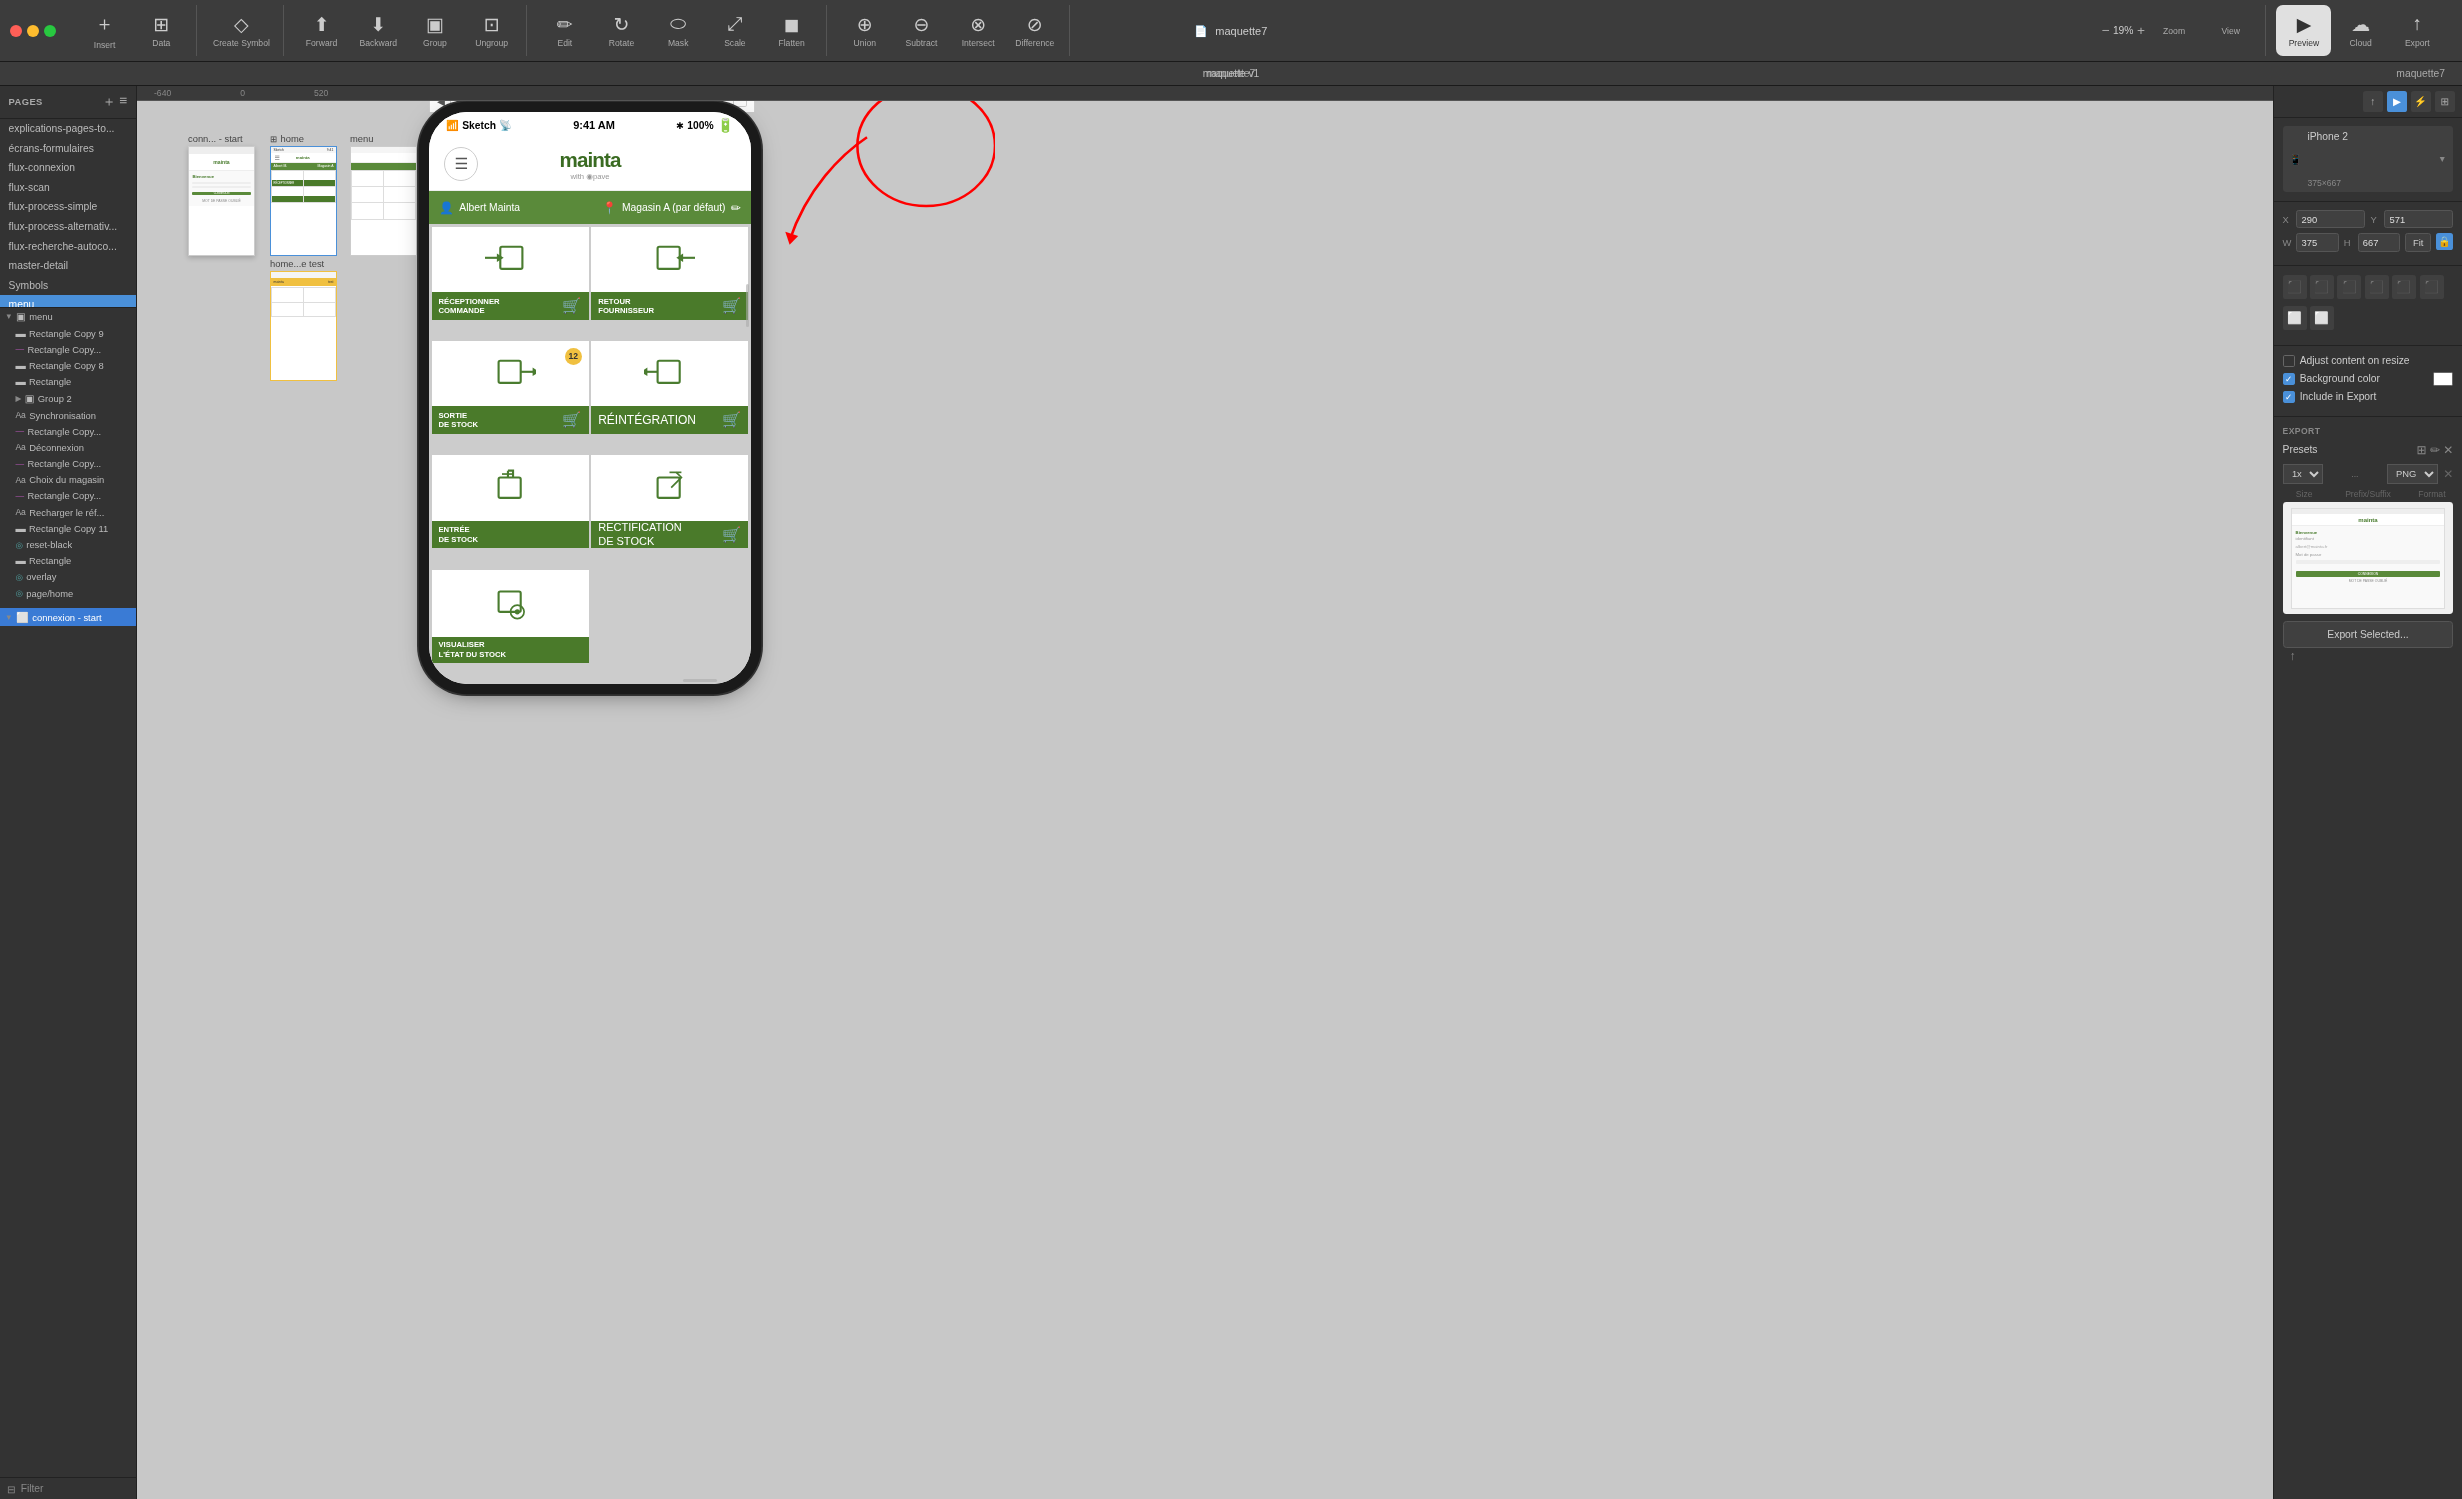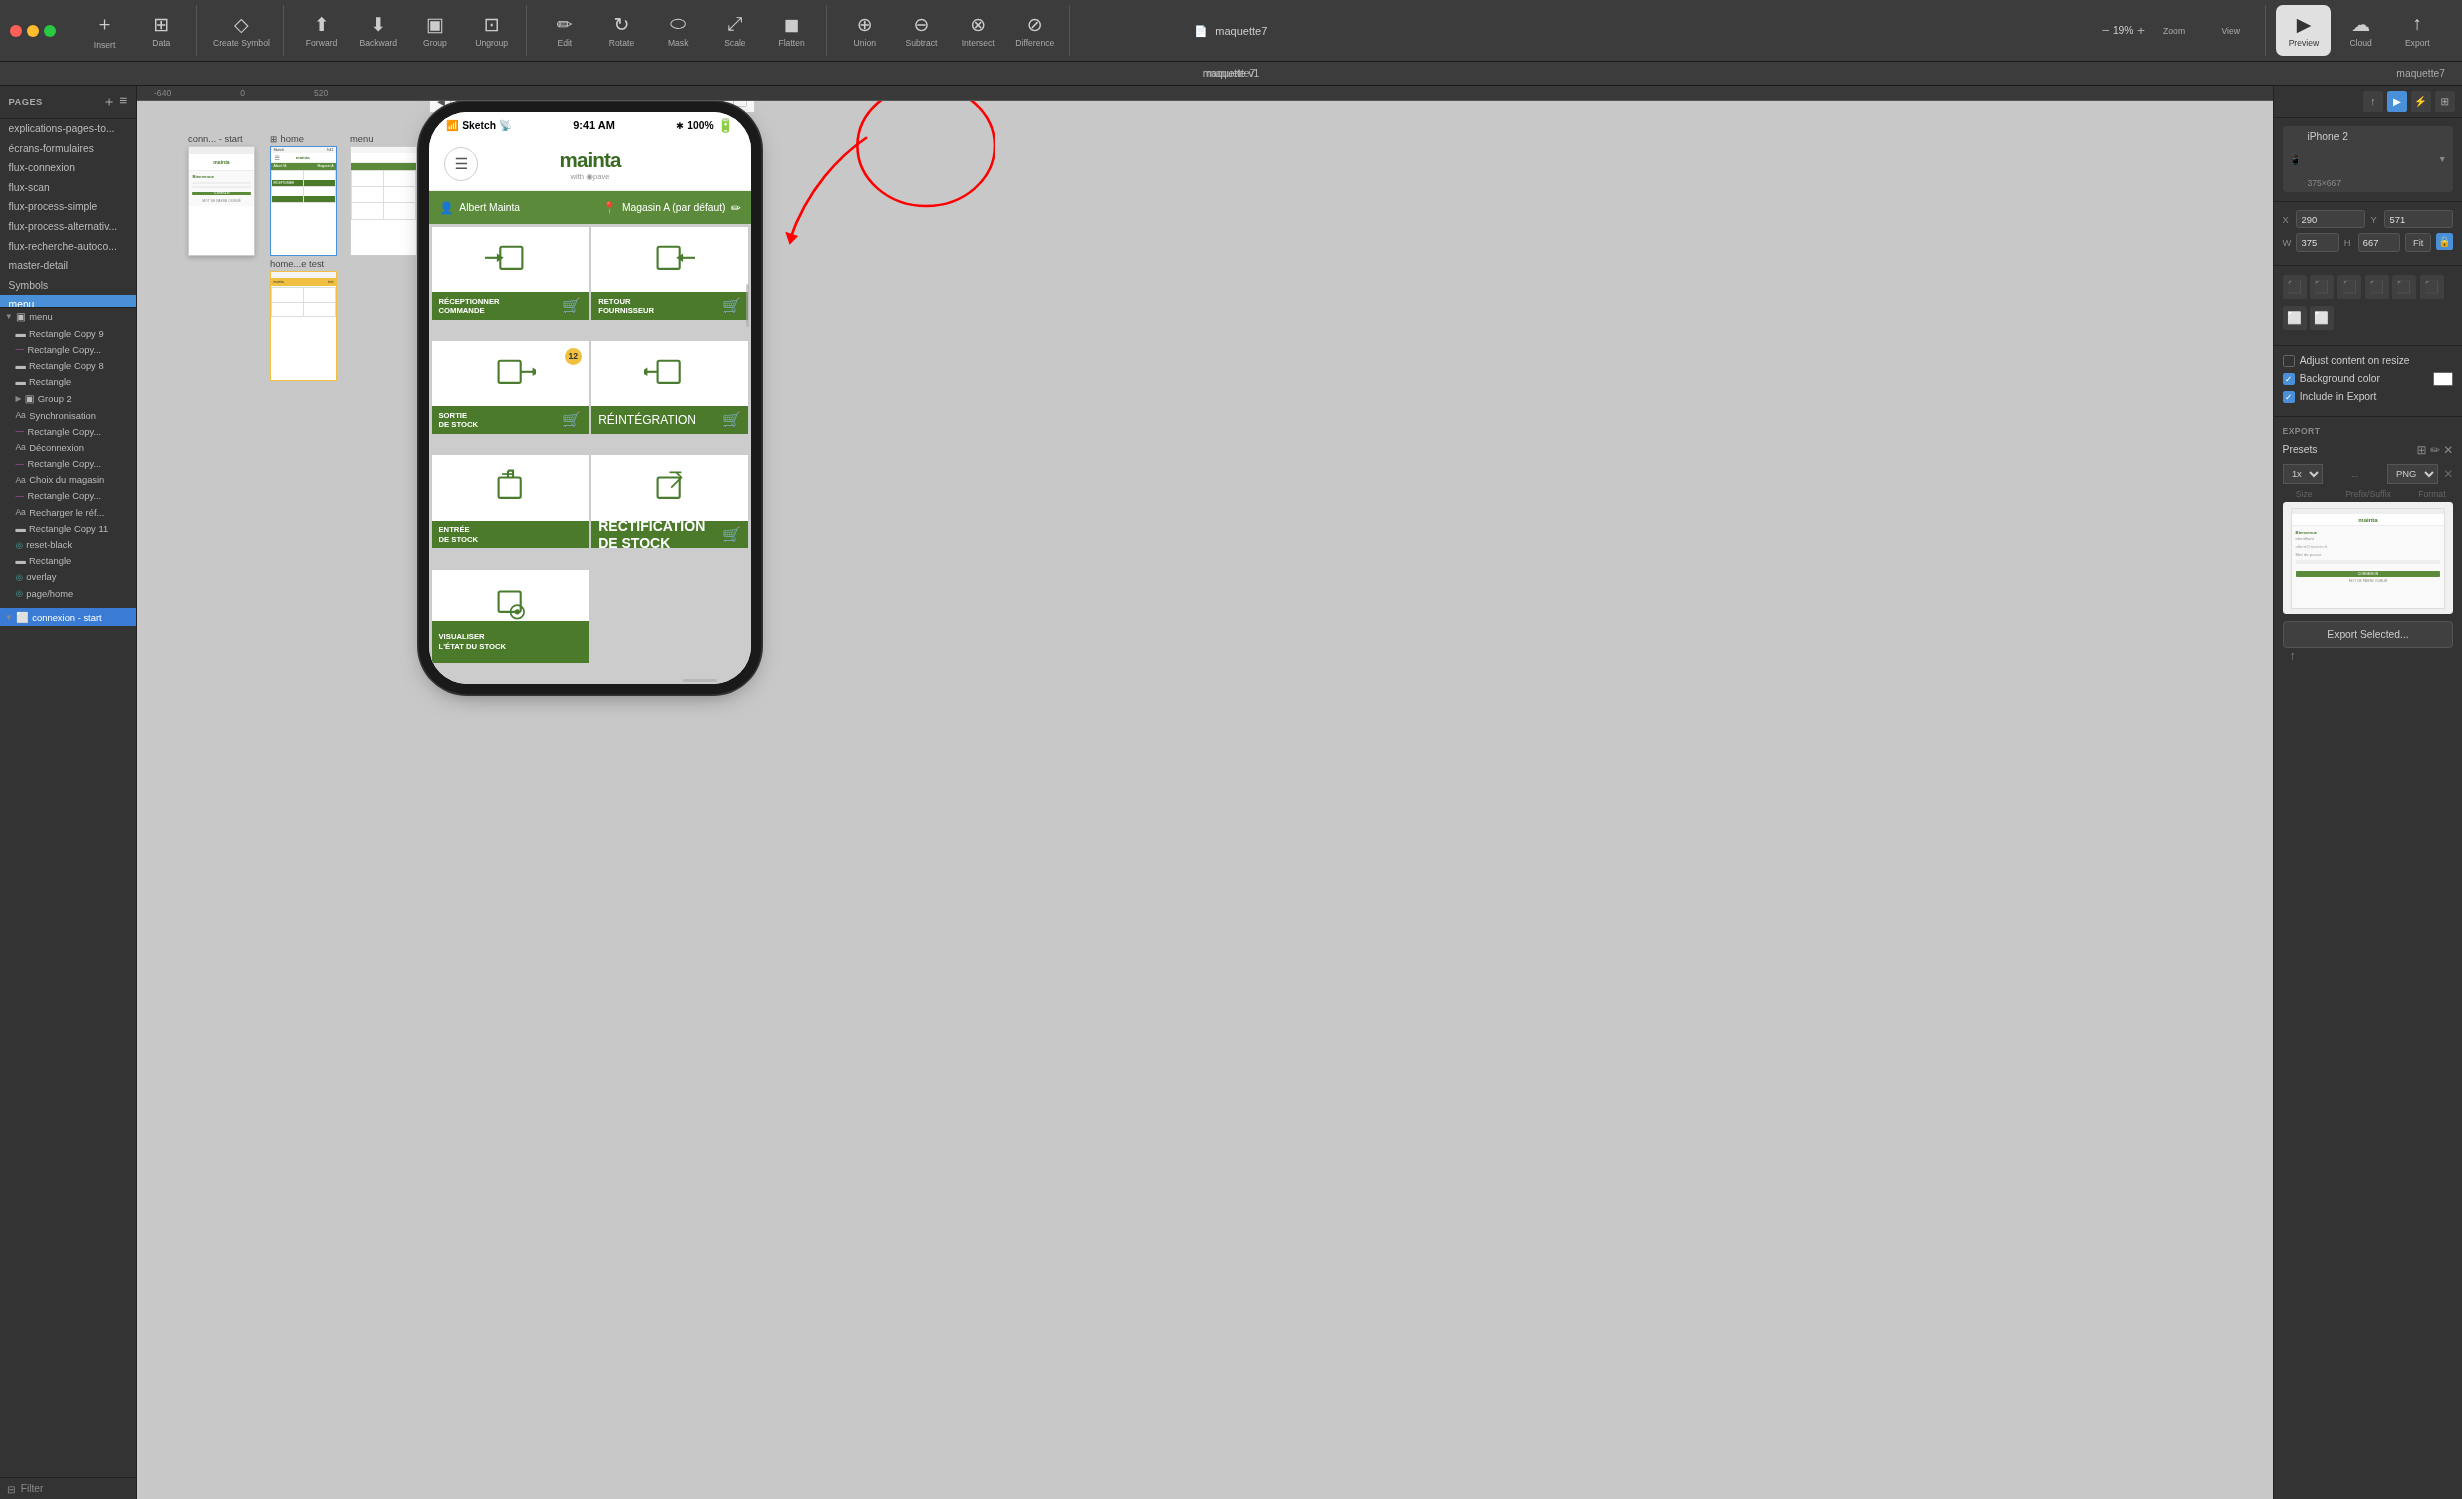--- a/index.html
+++ b/index.html
@@ -823,32 +823,32 @@
             </div>
           </div>
 
           <div style="background:#fff;position:relative;height:93px;display:flex;flex-direction:column;align-items:center;justify-content:center;padding-bottom:27.5px;">
             <svg width="51" height="43" viewBox="0 0 60 50" fill="none">
               <rect x="16" y="12" width="26" height="24" rx="2" stroke="#4a7c2f" stroke-width="2.5" fill="none"></rect>
               <path d="M38 6 L44 12 L32 24" stroke="#4a7c2f" stroke-width="2" fill="none"></path>
               <line x1="30" y1="6" x2="44" y2="6" stroke="#4a7c2f" stroke-width="2"></line>
             </svg>
             <div style="position:absolute;bottom:0;left:0;right:0;height:27.5px;background:#4a7a2a;display:flex;align-items:center;justify-content:space-between;padding:0 6.9px;">
-              <span style="font-size:14px;color:#fff;font-weight:700;line-height:1.2;">RECTIFICATION<br>DE STOCK</span>
+              <span style="font-size:11px;color:#fff;font-weight:400;line-height:1.2;">RECTIFICATION<br>DE STOCK</span>
               <span style="font-size:15.4px;color:#fff;">🛒</span>
             </div>
           </div>
 
           <div style="background:#fff;position:relative;height:93px;display:flex;flex-direction:column;align-items:center;justify-content:center;padding-bottom:27.5px;">
             <svg width="51" height="43" viewBox="0 0 60 50" fill="none">
               <rect x="16" y="12" width="26" height="24" rx="2" stroke="#4a7c2f" stroke-width="2.5" fill="none"></rect>
               <circle cx="38" cy="36" r="8" stroke="#4a7c2f" stroke-width="2" fill="none"></circle>
               <circle cx="38" cy="36" r="3" fill="#4a7c2f"></circle>
             </svg>
-            <div style="position:absolute;bottom:0;left:0;right:0;height:42px;background:#4a7a2a;display:flex;align-items:center;padding:0 6.9px;">
+            <div style="position:absolute;bottom:0;left:0;right:0;height:26px;background:#4a7a2a;display:flex;align-items:center;padding:0 6.9px;">
               <span style="font-size:7.7px;color:#fff;font-weight:700;line-height:1.2;">VISUALISER<br>L'ÉTAT DU STOCK</span>
             </div>
           </div>
 
         </div>
 
         <div style="position:absolute;right:1.7px;top:172px;width:3.4px;height:43px;background:#aaa;border-radius:1.7px;opacity:0.6;"></div>
         <div style="position:absolute;bottom:1.7px;right:34px;height:3.4px;width:34px;background:#aaa;border-radius:1.7px;opacity:0.6;"></div>
       </div>
     </div>

